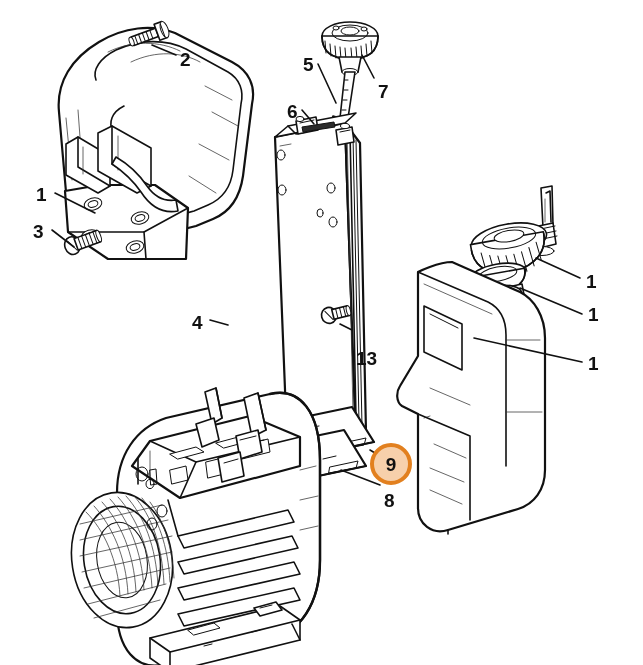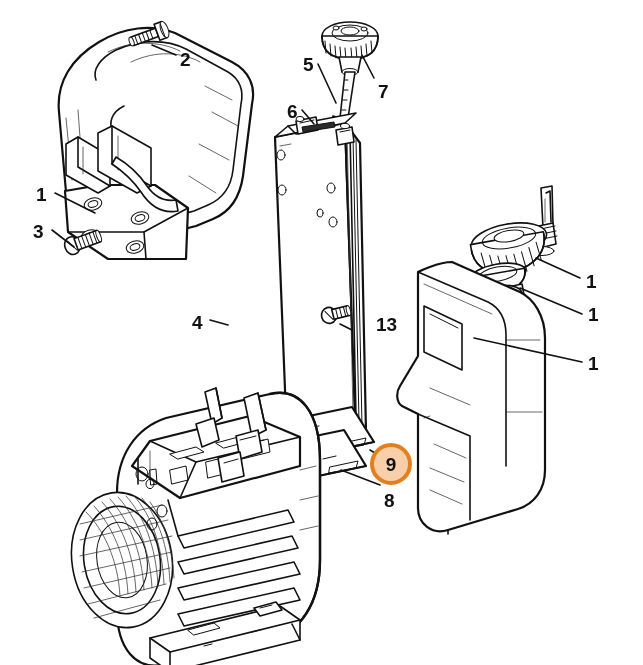--- a/index.html
+++ b/index.html
@@ -416,21 +416,21 @@
   </svg>
 
   <div class="callout-num" style="left:36px;top:185px;">1</div>
   <div class="callout-num" style="left:180px;top:50px;">2</div>
   <div class="callout-num" style="left:33px;top:222px;">3</div>
   <div class="callout-num" style="left:192px;top:313px;">4</div>
   <div class="callout-num" style="left:303px;top:55px;">5</div>
   <div class="callout-num" style="left:287px;top:102px;">6</div>
   <div class="callout-num" style="left:378px;top:82px;">7</div>
   <div class="callout-num" style="left:384px;top:491px;">8</div>
-  <div class="callout-num" style="left:356px;top:315px;padding-left:20px;">13</div>
+  <div class="callout-num" style="left:356px;top:349px;">13</div>
 
   <div class="callout-num clipped" style="left:586px;top:272px;">1</div>
   <div class="callout-num clipped" style="left:588px;top:305px;">1</div>
   <div class="callout-num clipped" style="left:588px;top:354px;">1</div>
 
   <div class="highlight-ring" style="left:370px;top:443px;width:42px;height:42px;background:#f7d0ab;border:4px solid #e2801f;"></div>
   <div class="highlight-label" style="left:370px;top:443px;width:42px;height:42px;">9</div>
 
 </div>
 

